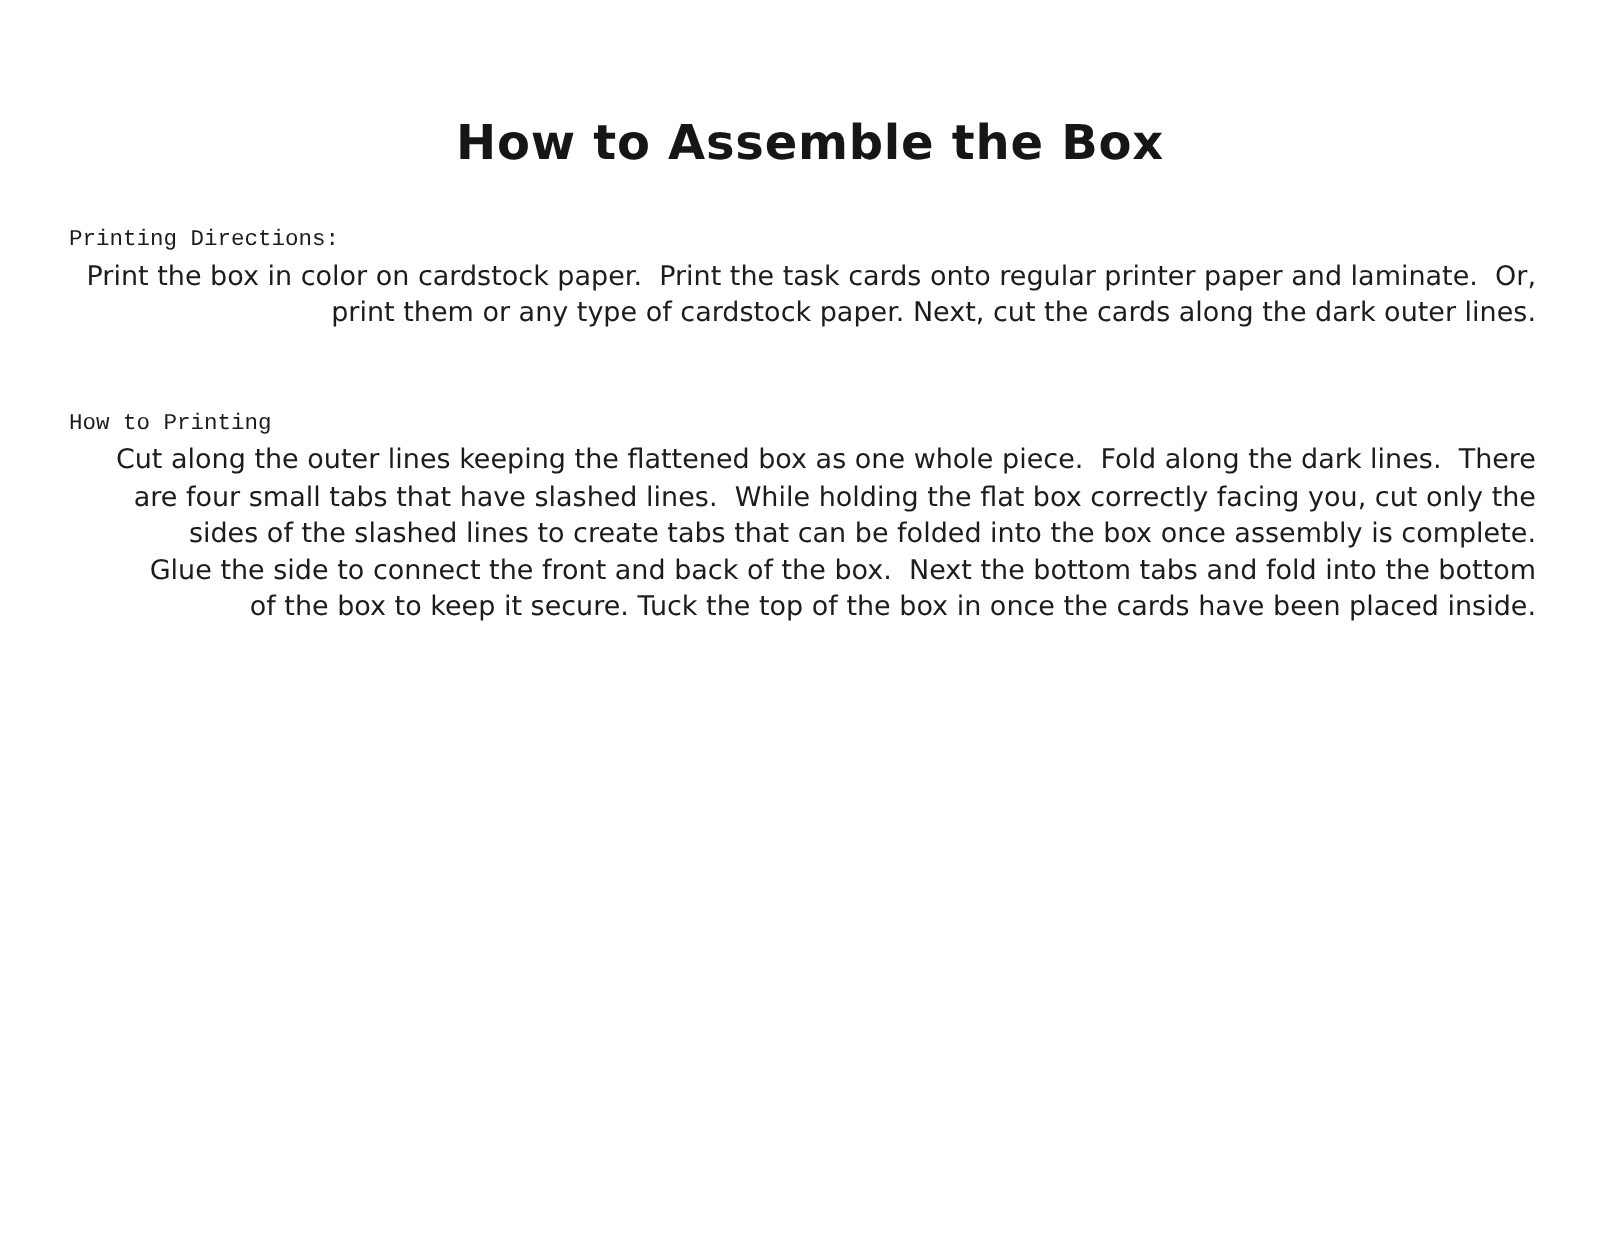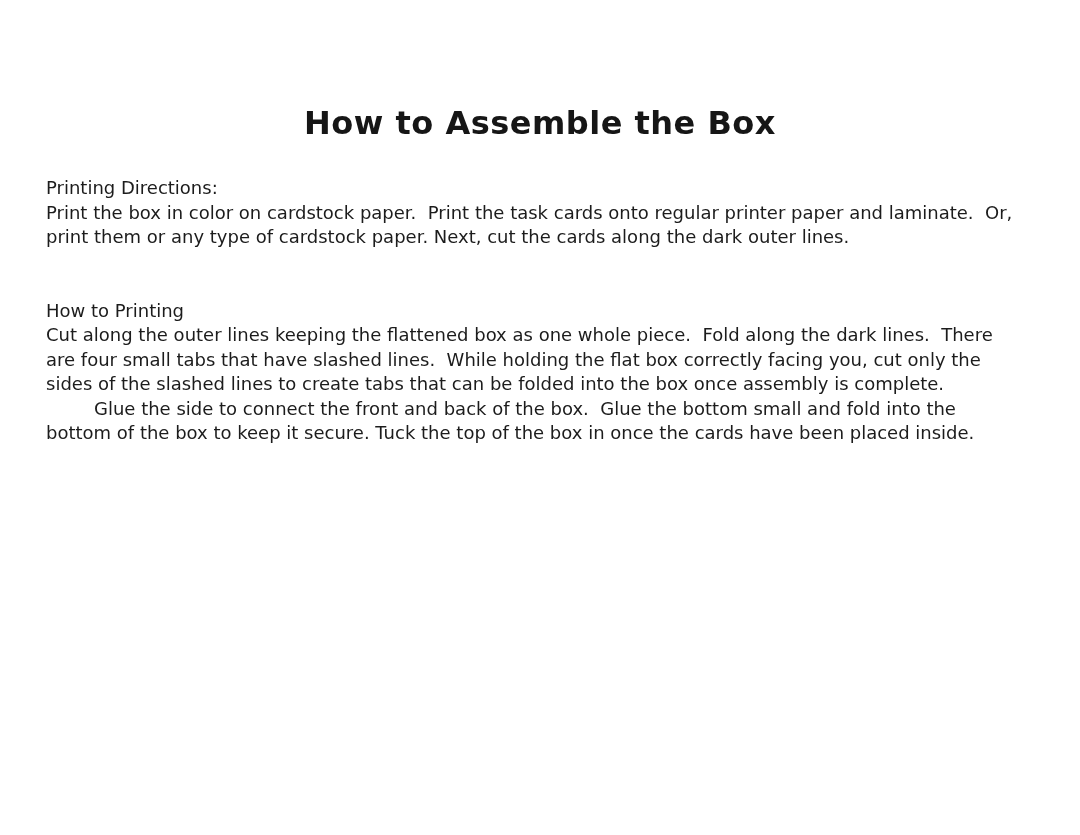--- a/index.html
+++ b/index.html
@@ -8,50 +8,51 @@
     background: #ffffff;
   }
   .page {
     position: relative;
     width: 1080px;
     height: 708px;
     background: #ffffff;
     overflow: hidden;
     font-family: "DejaVu Sans", "Liberation Sans", sans-serif;
     color: #1c1c1c;
-    margin-top: 28px;
   }
   .title {
     margin: 0;
     padding-top: 76px;
     text-align: center;
     font-size: 32px;
     font-weight: 600;
     letter-spacing: 0.5px;
     color: #161616;
   }
   .content {
     margin: 0 56px 0 46px;
   }
   .section-1 {
     margin-top: 34px;
   }
   .section-2 {
     margin-top: 49px;
   }
   .heading {
-    font-size: 18px;
+    font-size: 15px;
     line-height: 24.5px;
     white-space: pre-wrap;
+    font-family: Liberation Mono, monospace;
   }
   .para {
     margin: 0;
     font-size: 18px;
     line-height: 24.5px;
     white-space: pre-wrap;
+    text-align: right;
   }
   .para.indented {
     text-indent: 48px;
   }
 </style>
 </head>
 <body>
 
 <div class="page">
 
@@ -60,18 +61,18 @@
   <div class="content">
 
     <section class="section-1">
       <div class="heading">Printing Directions:</div>
       <p class="para">Print the box in color on cardstock paper.  Print the task cards onto regular printer paper and laminate.  Or, print them or any type of cardstock paper. Next, cut the cards along the dark outer lines.</p>
     </section>
 
     <section class="section-2">
       <div class="heading">How to Printing</div>
       <p class="para">Cut along the outer lines keeping the flattened box as one whole piece.  Fold along the dark lines.  There are four small tabs that have slashed lines.  While holding the flat box correctly facing you, cut only the sides of the slashed lines to create tabs that can be folded into the box once assembly is complete.</p>
-      <p class="para indented">Glue the side to connect the front and back of the box.  Glue the bottom small and fold into the bottom of the box to keep it secure. Tuck the top of the box in once the cards have been placed inside.</p>
+      <p class="para indented">Glue the side to connect the front and back of the box.  Next the bottom tabs and fold into the bottom of the box to keep it secure. Tuck the top of the box in once the cards have been placed inside.</p>
     </section>
 
   </div>
 
 </div>
 
 </body></html>

